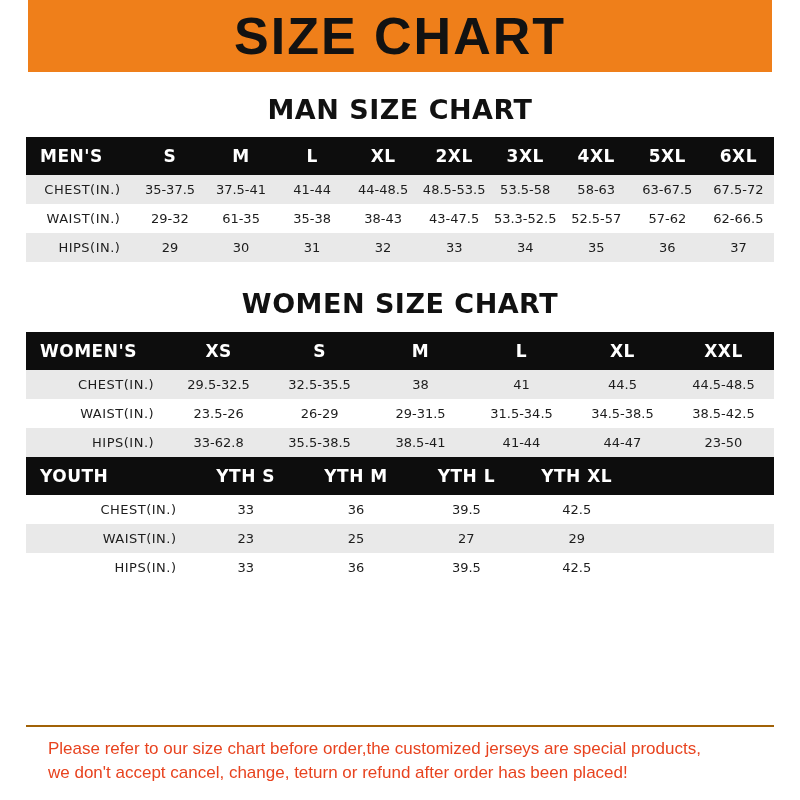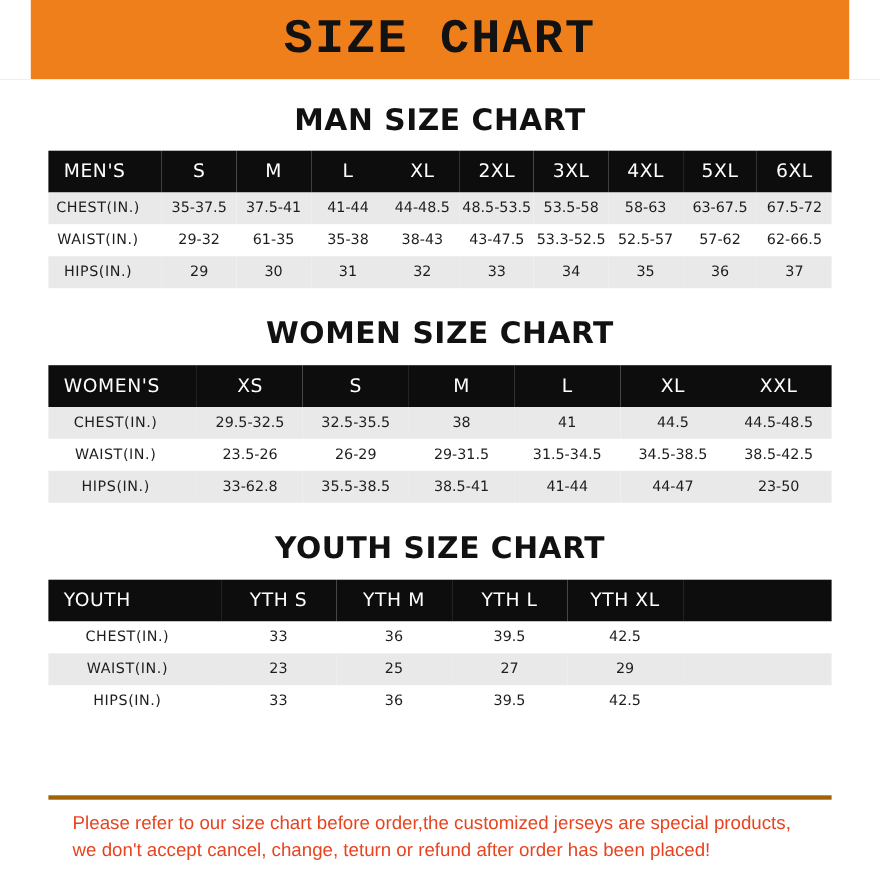--- a/index.html
+++ b/index.html
@@ -33,31 +33,31 @@
     content: "";
     position: absolute;
     top: 0;
     bottom: 0;
     width: 28px;
     background: #ffffff;
   }
   .banner::before { left: 0; }
   .banner::after { right: 0; }
   .banner-title {
-    font-family: Liberation Mono, monospace;
+    font-family: Liberation Sans, sans-serif;
     font-weight: bold;
-    font-size: 44px;
+    font-size: 52px;
     letter-spacing: 2px;
     color: #121212;
     z-index: 2;
     line-height: 1;
   }
   
   .content {
-    padding: 0 44px;
+    padding: 0 26px;
     flex: 1;
     display: flex;
     flex-direction: column;
   }
   .section-title {
     text-align: center;
     font-family: "DejaVu Sans", sans-serif;
     font-weight: bold;
     font-size: 27px;
     color: #111111;
@@ -69,57 +69,57 @@
 
   table.size {
     width: 100%;
     border-collapse: collapse;
     table-layout: fixed;
   }
   table.size thead th {
     background: #0d0d0d;
     color: #ffffff;
     font-family: "DejaVu Sans", sans-serif;
-    font-weight: normal;
+    font-weight: bold;
     font-size: 17px;
     padding: 9px 2px;
     text-align: center;
     letter-spacing: 0.5px;
   }
   table.size thead th.lead {
     text-align: left;
     padding-left: 14px;
     font-size: 17px;
   }
   table.size tbody td {
     font-family: "DejaVu Sans", sans-serif;
     font-size: 13px;
     color: #1d1d1d;
     text-align: center;
     padding: 7px 1px;
   }
   table.size tbody td.lead {
-    text-align: center;
+    text-align: right;
     padding-right: 14px;
     letter-spacing: 0.5px;
   }
   table.size tbody tr.alt td { background: #e9e9e9; }
   table.size tbody tr.plain td { background: #ffffff; }
 
   
   .men col.c0 { width: 14.5%; }
   .women col.c0 { width: 19%; }
   .youth col.c0 { width: 22%; }
   .youth col.pad { width: 19%; }
 
   
   .note {
     margin-top: auto;
     padding: 10px 22px 14px;
-    border-top: 4px solid #a16207;
+    border-top: 2px solid #a16207;
   }
   .note p {
     margin: 0;
     font-family: "Liberation Sans", sans-serif;
     font-size: 17px;
     line-height: 1.45;
     color: #e8431f;
     text-align: left;
   }
 </style>
@@ -253,21 +253,20 @@
             <td>38.5-41</td>
             <td>41-44</td>
             <td>44-47</td>
             <td>23-50</td>
           </tr>
         </tbody>
       </table>
     </div>
 
     <div class="sec3">
-      <div class="section-title">YOUTH SIZE CHART</div>
       <table class="size youth">
         <colgroup>
           <col class="c0">
             <col>
             <col>
             <col>
             <col>
             <col class="pad">
         </colgroup>
         <thead>

